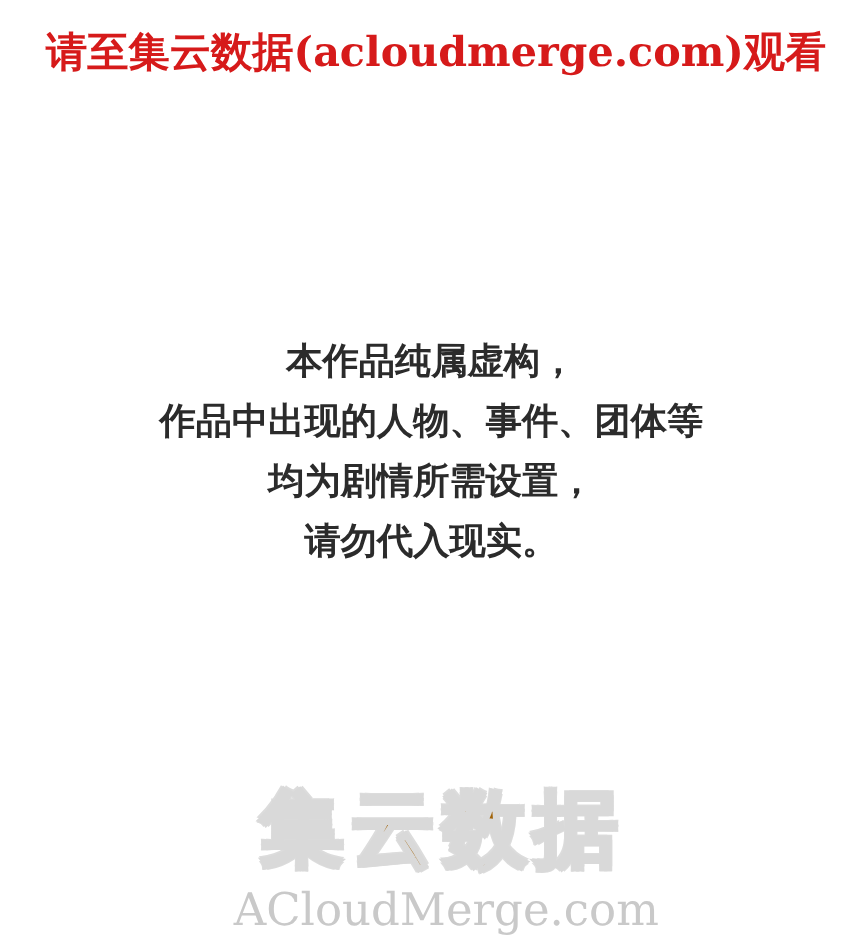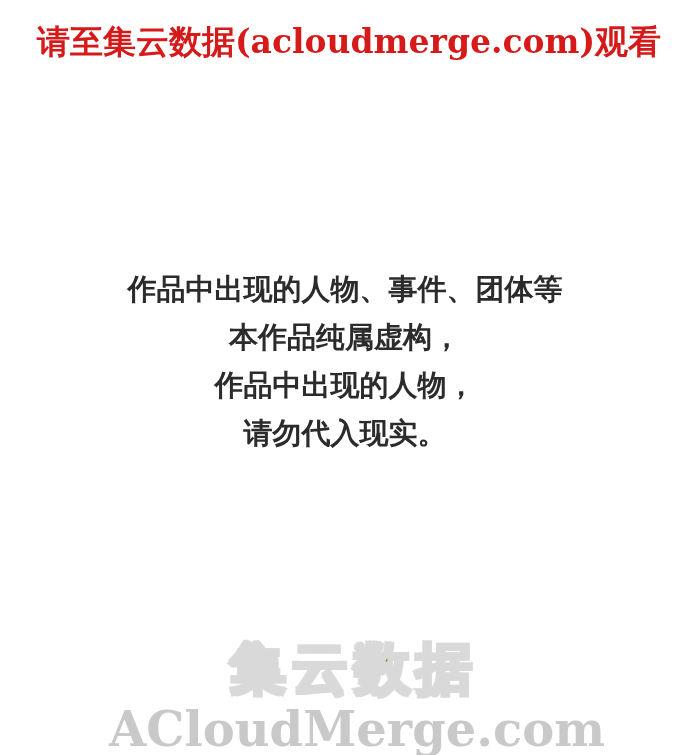--- a/index.html
+++ b/index.html
@@ -52,57 +52,57 @@
   .watermark {
     position: absolute;
     left: 0;
     bottom: 6px;
     width: 690px;
     text-align: center;
     pointer-events: none;
   }
   .wm-cn {
     display: block;
-    font-family: Liberation Sans, sans-serif;
-    font-size: 56px;
+    font-family: Liberation Mono, monospace;
+    font-size: 67px;
     font-weight: 700;
     letter-spacing: 6px;
     color: #a16207;
     -webkit-text-stroke: 3px #d9d9d9;
     text-shadow:
       -2px -2px 0 #dcdcdc,
        2px -2px 0 #dcdcdc,
       -2px  2px 0 #dcdcdc,
        2px  2px 0 #dcdcdc;
     line-height: 92px;
     margin-left: 18px;
   }
   .wm-en {
     display: block;
     font-family: "DejaVu Serif", "Liberation Serif", serif;
-    font-size: 48px;
-    font-weight: 700;
+    font-size: 36px;
+    font-weight: 400;
     color: #c9c9c9;
     letter-spacing: 0px;
     line-height: 40px;
     margin-top: -6px;
     margin-left: 24px;
   }
 </style>
 </head>
 <body>
 
 <div class="page">
 
   <div class="top-notice">请至集云数据(acloudmerge.com)观看</div>
 
   <div class="disclaimer">
+    <span class="line">本作品纯属虚构，</span>
     <span class="line">作品中出现的人物、事件、团体等</span>
-    <span class="line">本作品纯属虚构，</span>
-    <span class="line">作品中出现的人物，</span>
+    <span class="line">均为剧情所需设置，</span>
     <span class="line">请勿代入现实。</span>
   </div>
 
   <div class="watermark">
     <span class="wm-cn">集云数据</span>
     <span class="wm-en">ACloudMerge.com</span>
   </div>
 
 </div>
 

